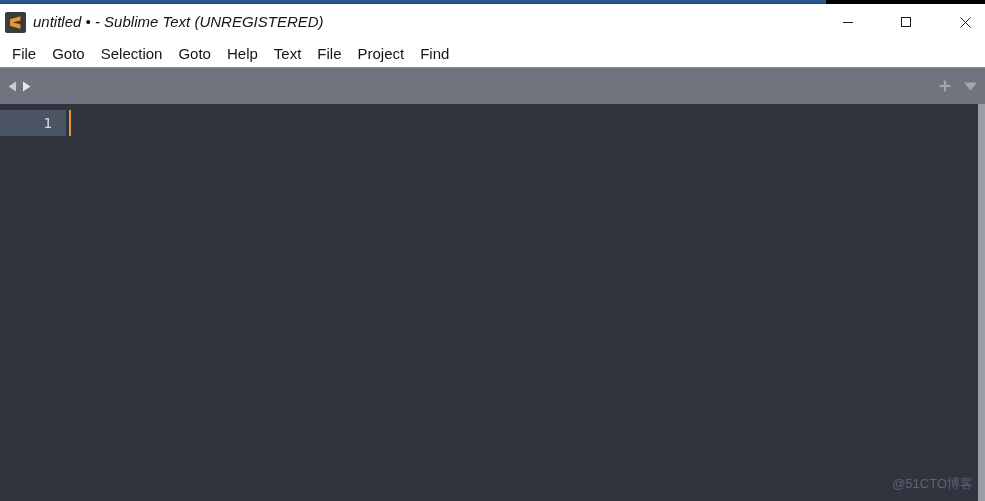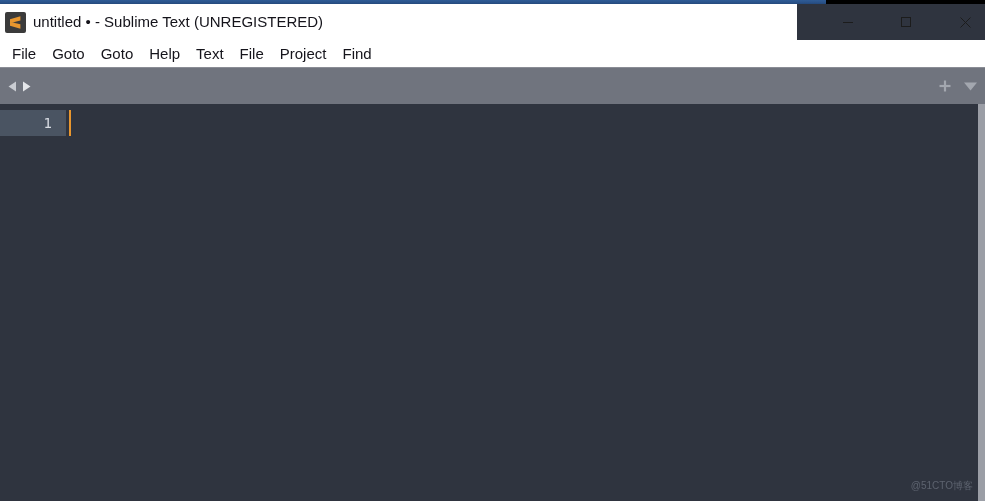--- a/index.html
+++ b/index.html
@@ -32,23 +32,24 @@
     top: 0; left: 826px;
     width: 159px;
     height: 4px;
     background: #000000;
   }
 
   
   .titlebar {
     position: absolute;
     top: 4px; left: 0;
-    width: 797px;
+    width: 985px;
     height: 36px;
     background: #ffffff;
+    font-style: italic;
   }
   .title-logo {
     position: absolute;
     left: 5px; top: 8px;
     width: 21px; height: 21px;
     background: #3b3b3b;
     border-radius: 2px;
     display: flex;
     align-items: center;
     justify-content: center;
@@ -161,21 +162,21 @@
   .scroll-strip {
     position: absolute;
     right: 0; top: 0;
     width: 7px;
     height: 397px;
     background: #9b9ea6;
   }
   .watermark {
     position: absolute;
     right: 12px; bottom: 8px;
-    font-size: 10px;
+    font-size: 13px;
     color: #5d636f;
     white-space: nowrap;
   }
 </style>
 </head>
 <body>
 
 <div id="app">
 
   <div class="accent-strip"></div>
@@ -205,20 +206,21 @@
       <svg width="13" height="13" viewBox="0 0 13 13">
         <line x1="1.5" y1="1.5" x2="11.5" y2="11.5" stroke="#1c1c1c" stroke-width="1"></line>
         <line x1="11.5" y1="1.5" x2="1.5" y2="11.5" stroke="#1c1c1c" stroke-width="1"></line>
       </svg>
     </div>
   </div>
 
   <div class="menubar">
     <div class="menu-item">File</div>
     <div class="menu-item">Goto</div>
+    <div class="menu-item">Selection</div>
     <div class="menu-item">Goto</div>
     <div class="menu-item">Help</div>
     <div class="menu-item">Text</div>
     <div class="menu-item">File</div>
     <div class="menu-item">Project</div>
     <div class="menu-item">Find</div>
   </div>
 
   <div class="tabbar">
     <div class="tabnav">

